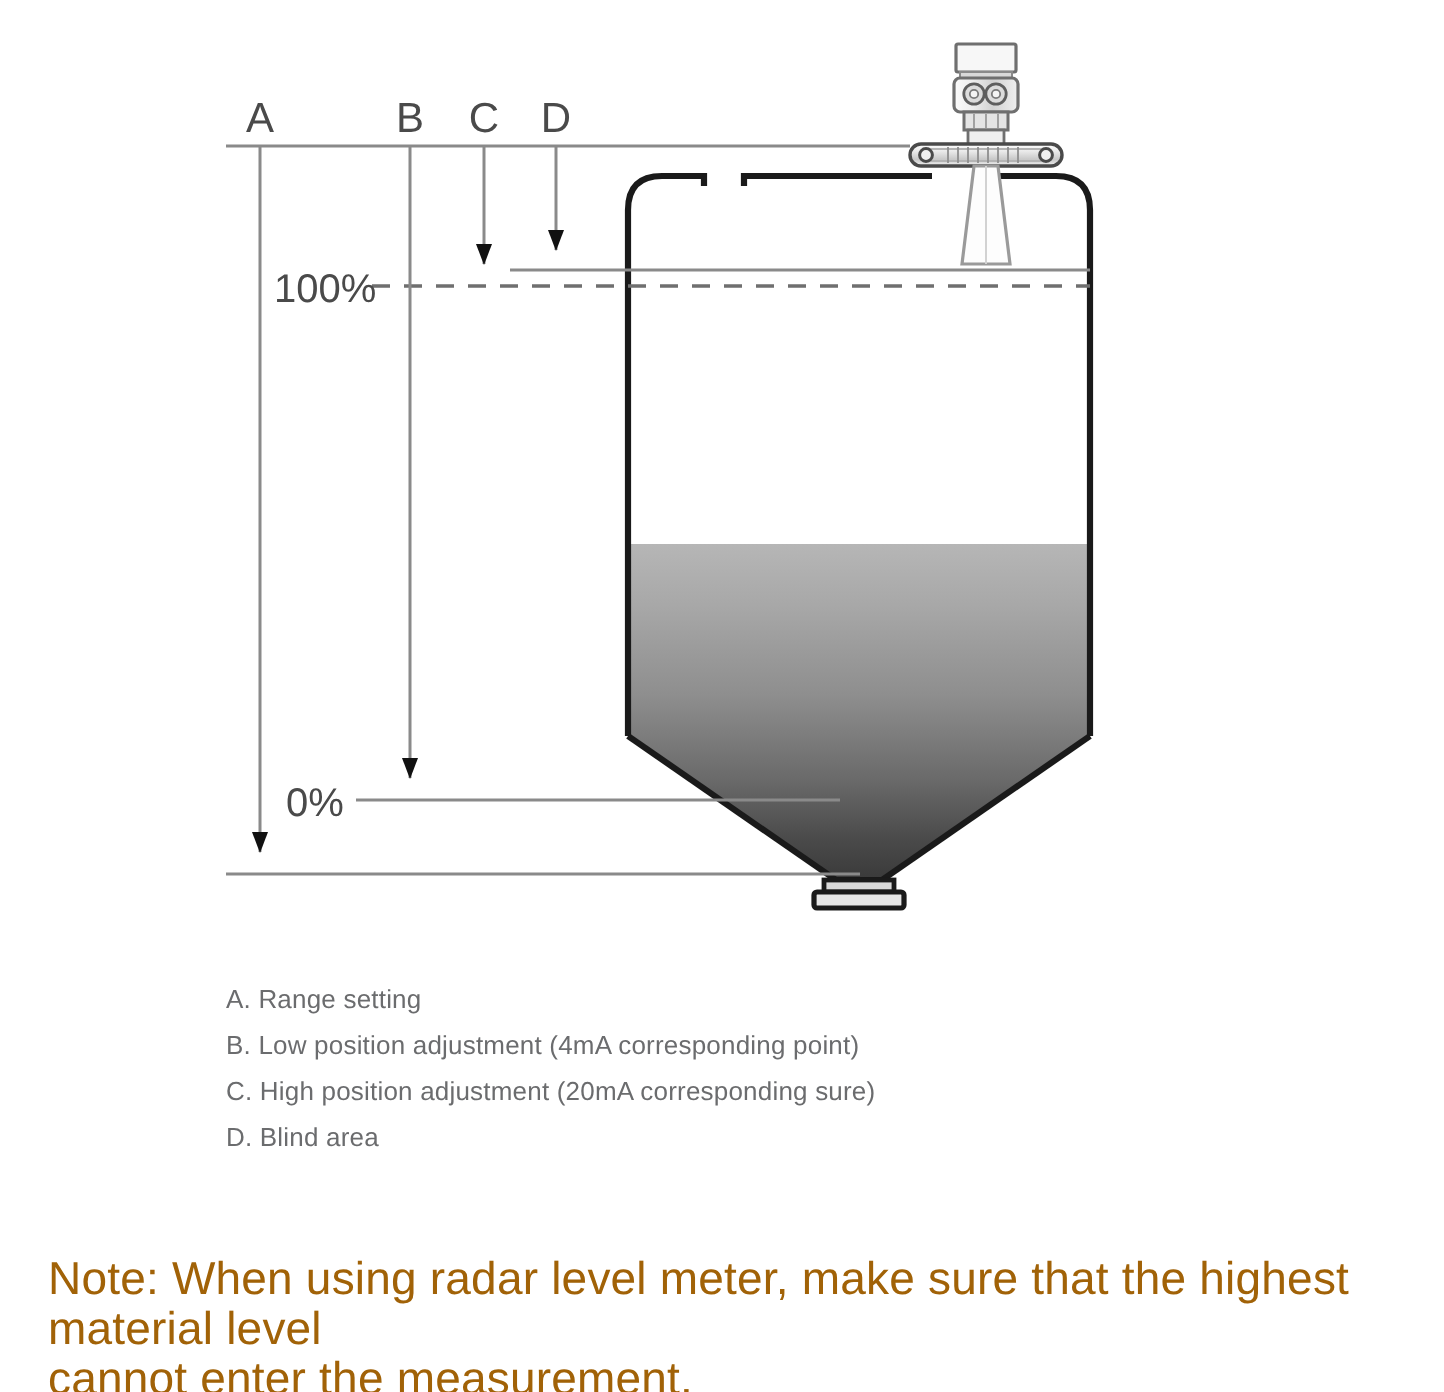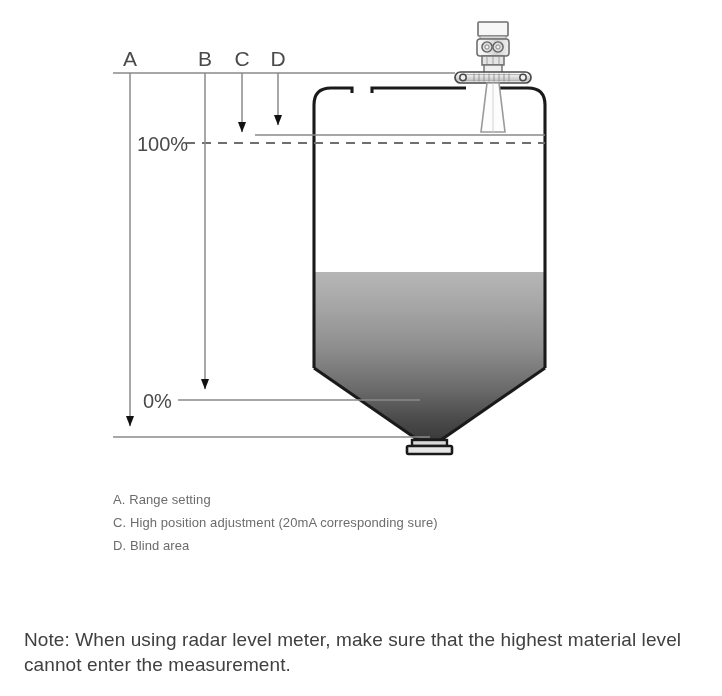--- a/index.html
+++ b/index.html
@@ -36,23 +36,23 @@
     white-space: pre;
     letter-spacing: 0.1px;
   }
   .note-block {
     position: absolute;
     left: 24px;
     top: 627px;
     width: 675px;
   }
   .note-line {
-    font-size: 19px;
+    font-size: 23px;
     line-height: 25px;
-    color: #404040;
+    color: #a16207;
     letter-spacing: 0.1px;
   }
   svg text {
     font-family: "Liberation Sans", sans-serif;
     fill: #4a4a4a;
   }
 </style>
 </head>
 <body>
 
@@ -178,20 +178,21 @@
   <text x="242" y="66" text-anchor="middle" font-size="21">C</text>
   <text x="278" y="66" text-anchor="middle" font-size="21">D</text>
 
   <text x="137" y="151" font-size="20">100%</text>
   <text x="143" y="408" font-size="20">0%</text>
 
 </svg>
 
 <div class="legend-block">
   <div class="legend-line">A. Range setting</div>
+  <div class="legend-line">B. Low position adjustment (4mA corresponding point)</div>
   <div class="legend-line">C. High position adjustment (20mA corresponding sure)</div>
   <div class="legend-line">D. Blind area</div>
 </div>
 
 <div class="note-block">
   <div class="note-line">Note: When using radar level meter, make sure that the highest material level</div>
   <div class="note-line">cannot enter the measurement.</div>
 </div>
 
 </body></html>

